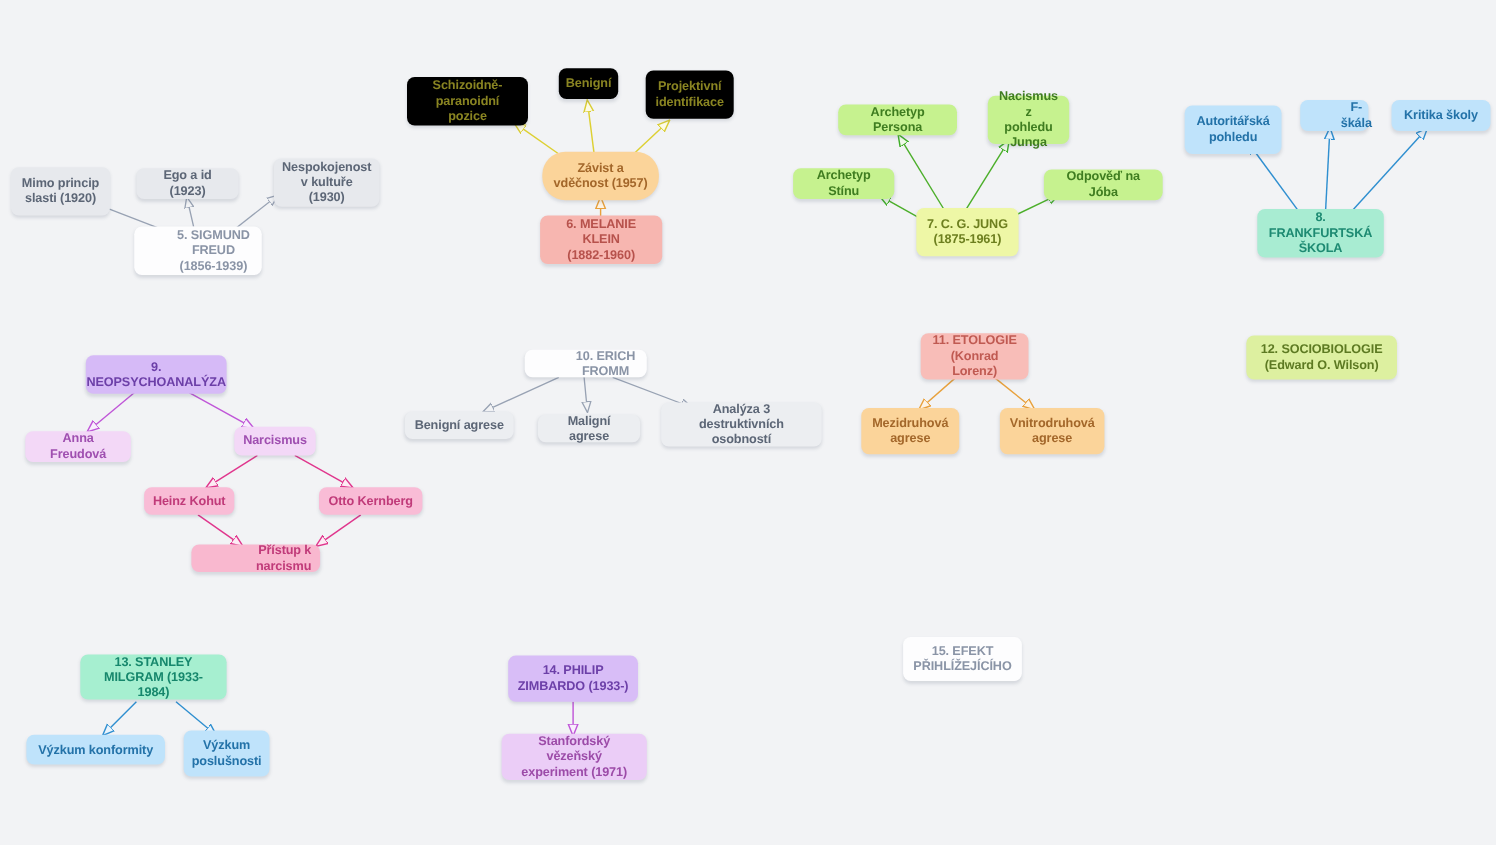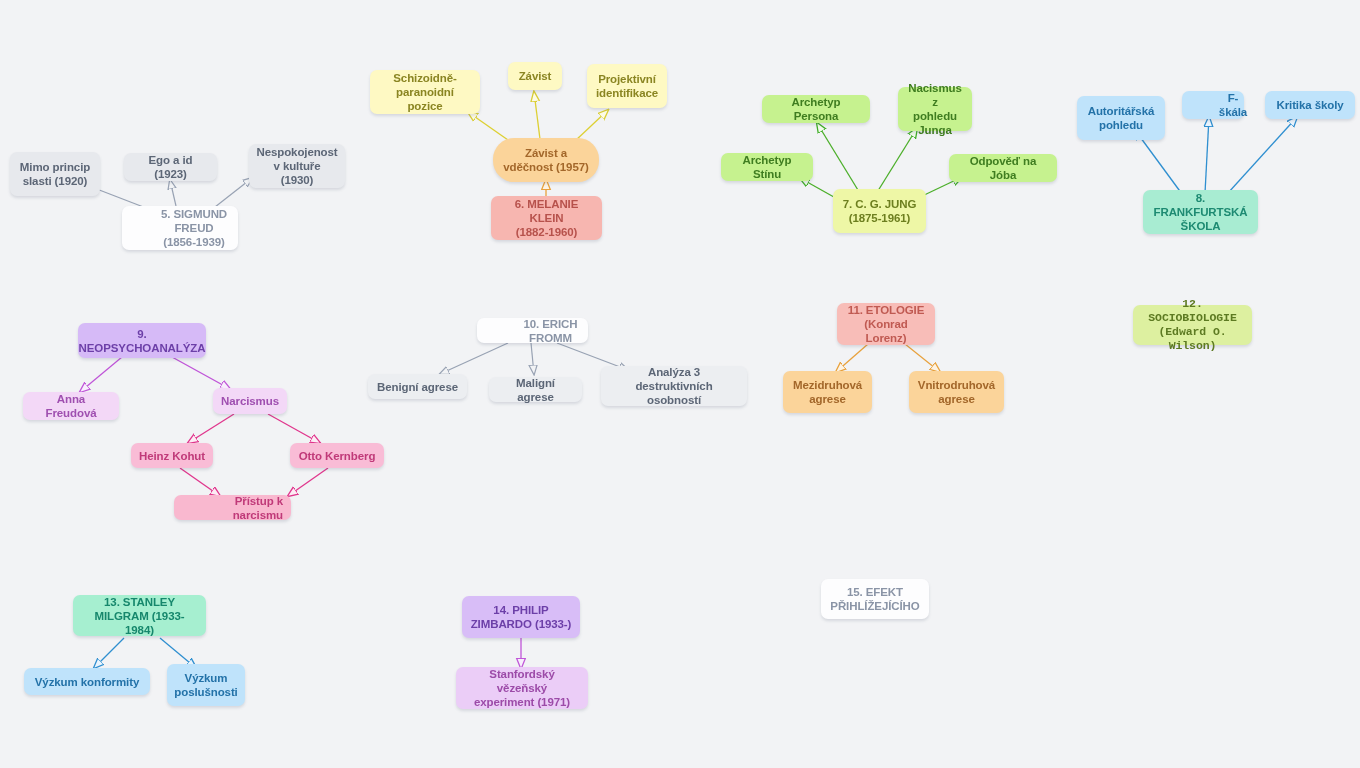--- a/index.html
+++ b/index.html
@@ -36,21 +36,21 @@
     padding: 5px 8px;
     box-shadow: 0 2px 3px rgba(80,90,110,0.17);
     white-space: pre-line;
     letter-spacing: -0.1px;
   }
   
   .n-white { background:#fdfdfe; color:#8a94a6; }
   .n-grey  { background:#e7e9ed; color:#5c6676; }
   .n-grey2 { background:#eceef1; color:#5c6676; }
   
-  .n-yellow { background:#fef9c3; color:#8a8522; }
+  .n-yellow { background:#000000; color:#8a8522; }
   .n-orange { background:#fbd49a; color:#a3672a;border-radius:21px; }
   .n-salmon { background:#f7b6b0; color:#b7524c; }
   
   .n-palegreen { background:#eef7a6; color:#6d7f1f; }
   .n-green { background:#c6f28f; color:#3f7d20; }
   
   .n-blue { background:#bfe3fb; color:#2372a8; }
   .n-mint { background:#a8ecd2; color:#1d8a72; }
   
   .n-purple { background:#d6baf7; color:#6c3fa8; }
@@ -195,21 +195,21 @@
   <div class="node n-grey" style="left:10px; top:152px; width:90px; height:44px;">Mimo princip
 slasti (1920)</div>
   <div class="node n-grey" style="left:124px; top:153px; width:93px; height:28px;">Ego a id (1923)</div>
   <div class="node n-grey" style="left:249px; top:144px; width:96px; height:44px;">Nespokojenost
 v kultuře (1930)</div>
   <div class="node n-white" style="left:122px; top:206px; width:116px; height:44px;padding-left:36px;">5. SIGMUND FREUD
 (1856-1939)</div>
 
   <div class="node n-yellow" style="left:370px; top:70px; width:110px; height:44px;">Schizoidně-
 paranoidní pozice</div>
-  <div class="node n-yellow" style="left:508px; top:62px; width:54px; height:28px;">Závist</div>
+  <div class="node n-yellow" style="left:508px; top:62px; width:54px; height:28px;">Benigní</div>
   <div class="node n-yellow" style="left:587px; top:64px; width:80px; height:44px;">Projektivní
 identifikace</div>
   <div class="node n-orange" style="left:493px; top:138px; width:106px; height:44px;">Závist a
 vděčnost (1957)</div>
   <div class="node n-salmon" style="left:491px; top:196px; width:111px; height:44px;">6. MELANIE KLEIN
 (1882-1960)</div>
 
   <div class="node n-green" style="left:762px; top:95px; width:108px; height:28px;">Archetyp Persona</div>
   <div class="node n-green" style="left:898px; top:87px; width:74px; height:44px;">Nacismus z
 pohledu Junga</div>
@@ -239,21 +239,21 @@
   <div class="node n-grey2" style="left:601px; top:366px; width:146px; height:40px;">Analýza 3 destruktivních
 osobností</div>
 
   <div class="node n-rose" style="left:837px; top:303px; width:98px; height:42px;">11. ETOLOGIE
 (Konrad Lorenz)</div>
   <div class="node n-peach" style="left:783px; top:371px; width:89px; height:42px;">Mezidruhová
 agrese</div>
   <div class="node n-peach" style="left:909px; top:371px; width:95px; height:42px;">Vnitrodruhová
 agrese</div>
 
-  <div class="node n-lime" style="left:1133px; top:305px; width:119px; height:40px;font-family:Liberation Mono, monospace;">12. SOCIOBIOLOGIE
+  <div class="node n-lime" style="left:1133px; top:305px; width:137px; height:40px;">12. SOCIOBIOLOGIE
 (Edward O. Wilson)</div>
 
   <div class="node n-mint2" style="left:73px; top:595px; width:133px; height:41px;">13. STANLEY
 MILGRAM (1933-1984)</div>
   <div class="node n-skyblue" style="left:24px; top:668px; width:126px; height:27px;">Výzkum konformity</div>
   <div class="node n-skyblue" style="left:167px; top:664px; width:78px; height:42px;">Výzkum
 poslušnosti</div>
 
   <div class="node n-violet" style="left:462px; top:596px; width:118px; height:42px;">14. PHILIP
 ZIMBARDO (1933-)</div>

